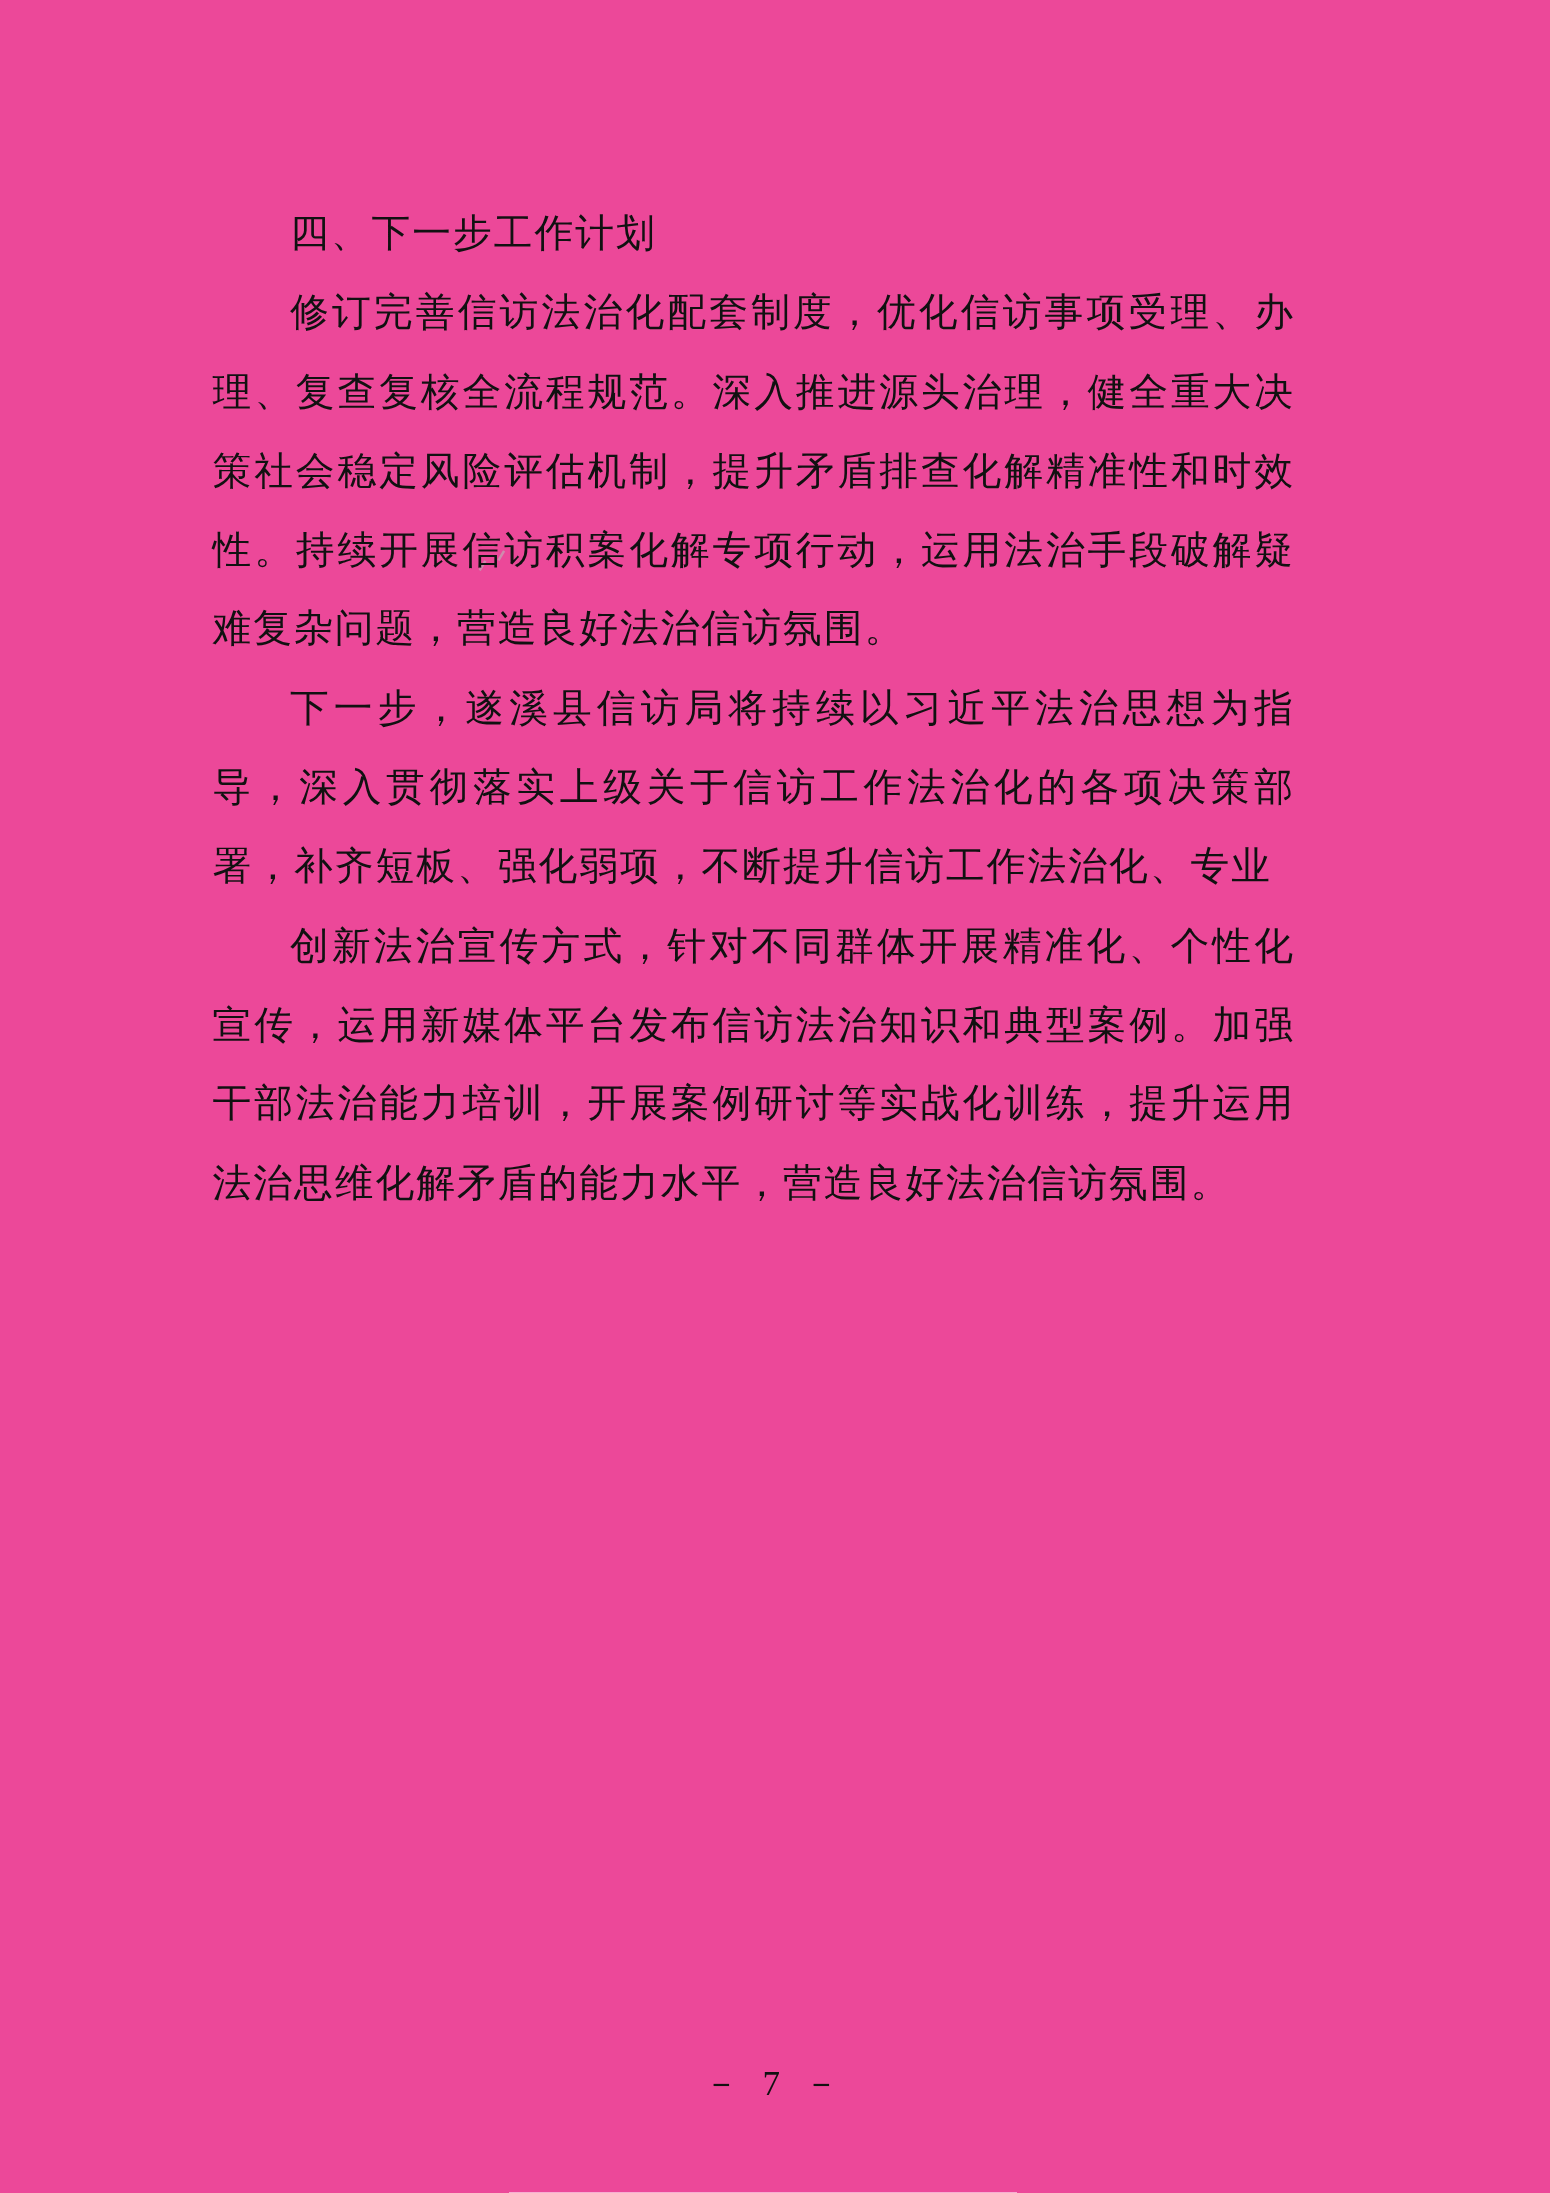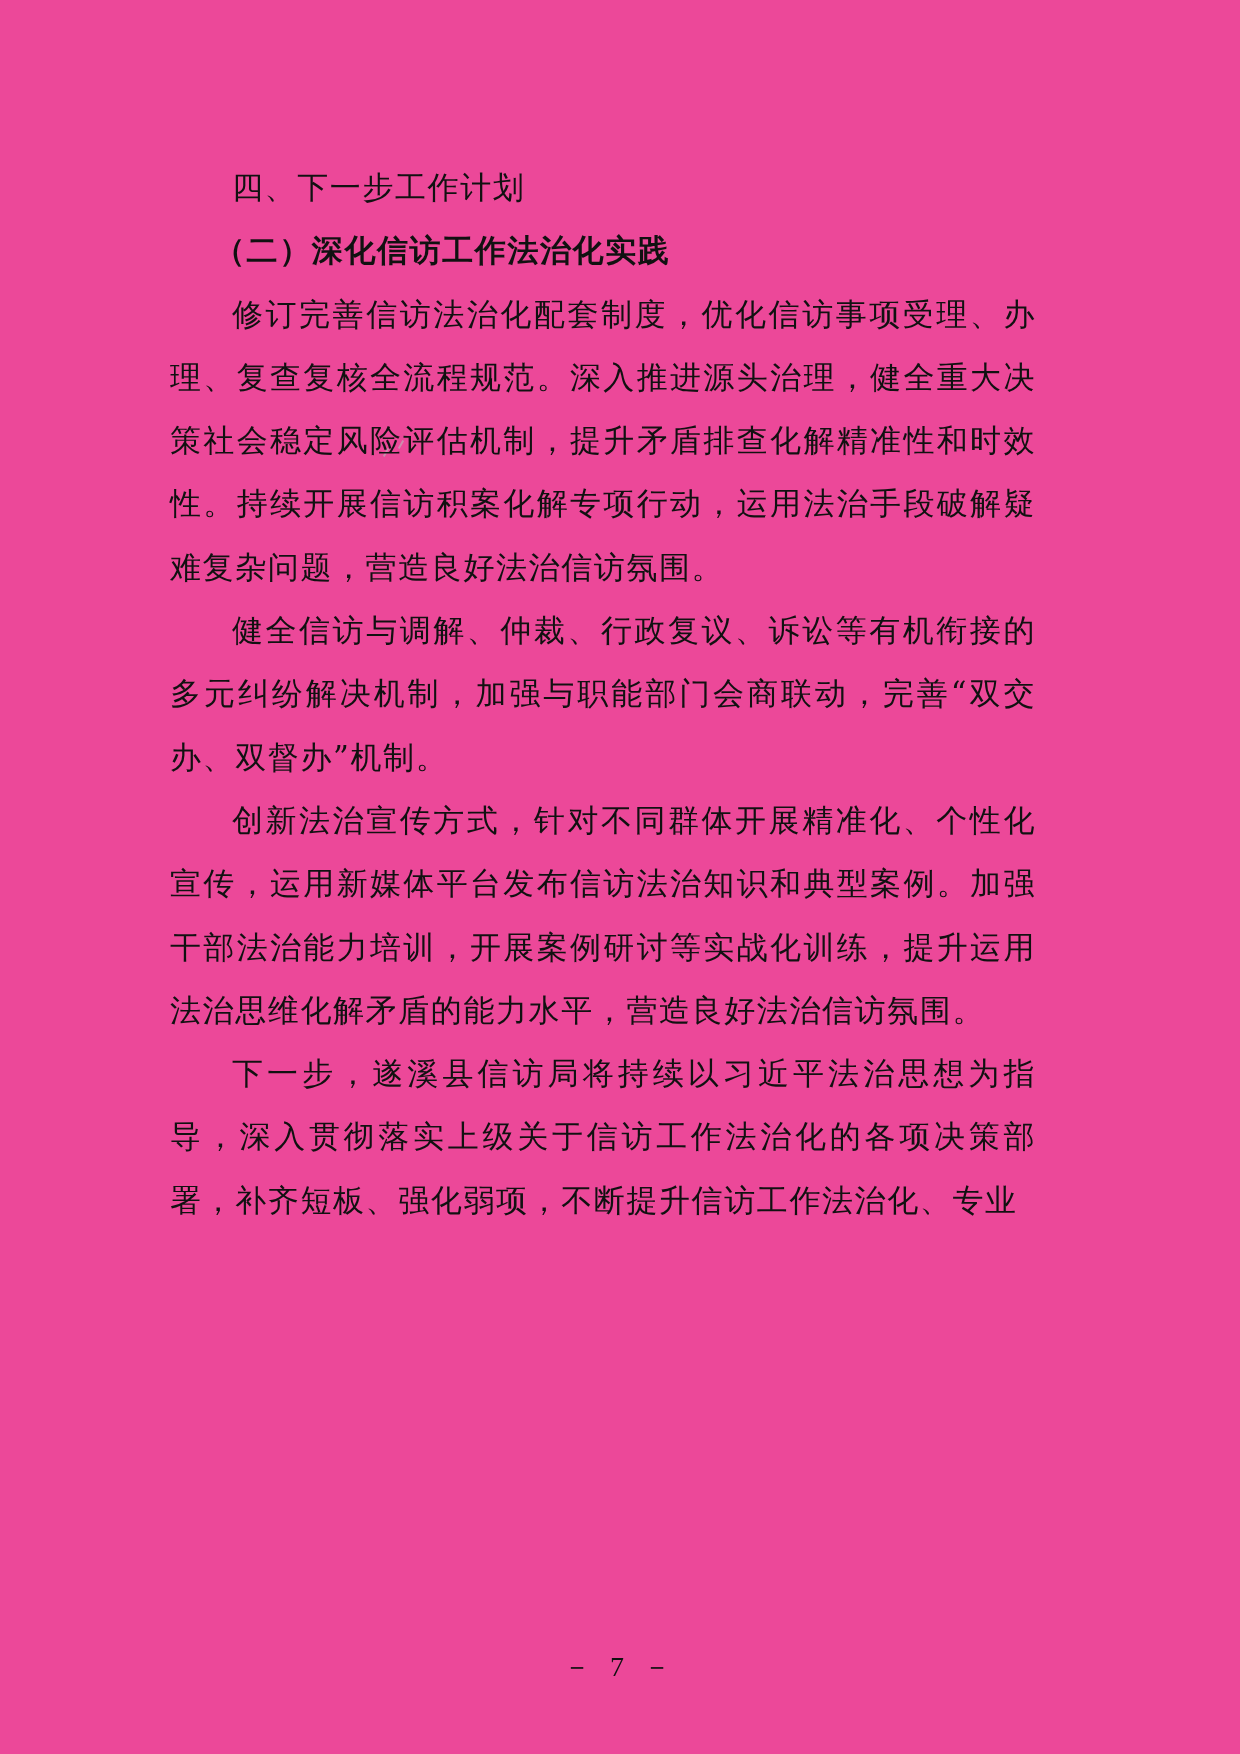--- a/index.html
+++ b/index.html
@@ -28,24 +28,22 @@
 <body>
 
 <div class="page">
   <span class="speck" style="left:385px;top:448px;"></span>
   <span class="speck" style="left:400px;top:440px;"></span>
 
   <div class="content">
     <p class="h1">四、下一步工作计划</p>
 
 
-    <p class="h2">（二）深化信访工作法治化实践</p>
     <p class="para">修订完善信访法治化配套制度，优化信访事项受理、办理、复查复核全流程规范。深入推进源头治理，健全重大决策社会稳定风险评估机制，提升矛盾排查化解精准性和时效性。持续开展信访积案化解专项行动，运用法治手段破解疑难复杂问题，营造良好法治信访氛围。</p>
 
-    <p class="para">健全信访与调解、仲裁、行政复议、诉讼等有机衔接的多元纠纷解决机制，加强与职能部门会商联动，完善“双交办、双督办”机制。</p>
+
+    <p class="para">下一步，遂溪县信访局将持续以习近平法治思想为指导，深入贯彻落实上级关于信访工作法治化的各项决策部署，补齐短板、强化弱项，不断提升信访工作法治化、专业</p>
 
     <p class="para">创新法治宣传方式，针对不同群体开展精准化、个性化宣传，运用新媒体平台发布信访法治知识和典型案例。加强干部法治能力培训，开展案例研讨等实战化训练，提升运用法治思维化解矛盾的能力水平，营造良好法治信访氛围。</p>
-
-    <p class="para">下一步，遂溪县信访局将持续以习近平法治思想为指导，深入贯彻落实上级关于信访工作法治化的各项决策部署，补齐短板、强化弱项，不断提升信访工作法治化、专业</p>
   </div>
 
   <div class="footer">－ 7 －</div>
 </div>
 
 </body></html>

